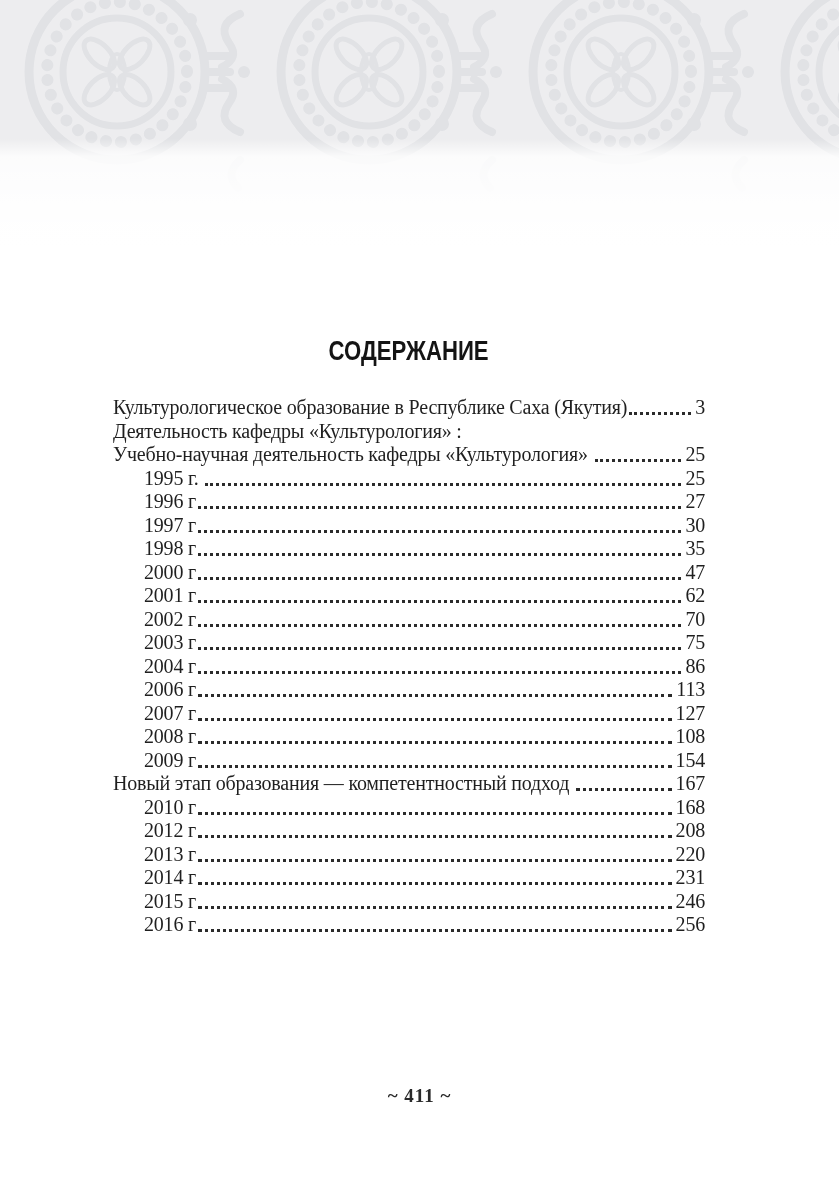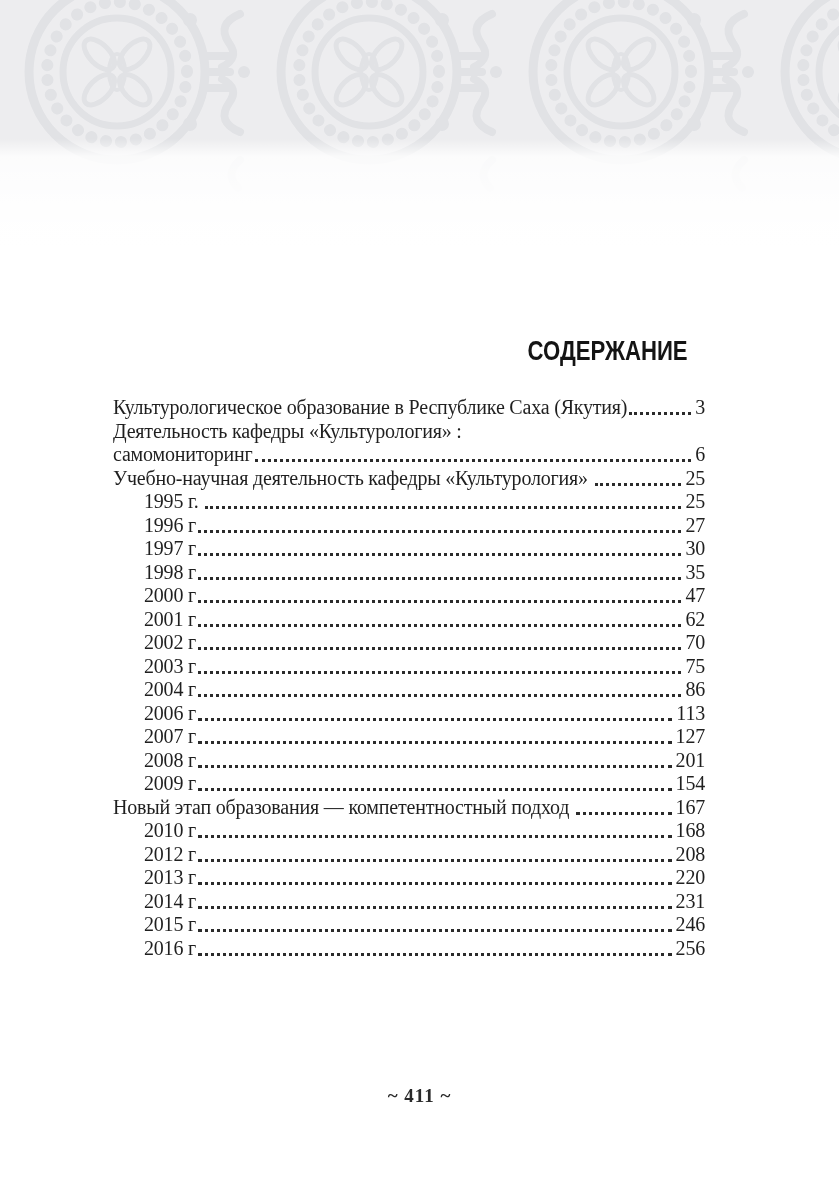--- a/index.html
+++ b/index.html
@@ -3,21 +3,21 @@
 <meta charset="utf-8">
 <style>
   html,body{margin:0;padding:0;}
   body{
     width:839px;height:1190px;position:relative;background:#ffffff;
     font-family:"Liberation Serif", serif;color:#1f1f1f;overflow:hidden;
   }
   .ornament{position:absolute;top:0;left:0;width:839px;height:248px;}
   .page-title{
     position:absolute;top:336px;left:113px;width:592px;margin:0;
-    text-align:right;font-family:"Liberation Sans", sans-serif;
+    text-align:center;font-family:"Liberation Sans", sans-serif;
     font-weight:bold;font-size:27px;color:#141414;
   }
   .page-title .condense{
     display:inline-block;transform:scaleX(0.82);transform-origin:center;
     letter-spacing:0px;
   }
   .toc{position:absolute;top:396px;left:113px;width:592px;font-size:20px;letter-spacing:-0.2px;}
   .toc-row{display:flex;align-items:center;line-height:23.5px;height:23.5px;}
   .toc-row.section{}
   .toc-row.indent{padding-left:31px;}
@@ -86,25 +86,20 @@
     <span class="toc-text">Культурологическое образование в Республике Саха (Якутия)</span>
     <span class="toc-dots"></span>
     <span class="toc-page">3</span>
   </div>
 
   <div class="toc-row section no-leader">
     <span class="toc-text">Деятельность кафедры «Культурология» :</span>
 
   </div>
 
-  <div class="toc-row">
-    <span class="toc-text">самомониторинг</span>
-    <span class="toc-dots"></span>
-    <span class="toc-page">6</span>
-  </div>
 
   <div class="toc-row section">
     <span class="toc-text">Учебно-научная деятельность кафедры «Культурология» </span>
     <span class="toc-dots"></span>
     <span class="toc-page">25</span>
   </div>
 
   <div class="toc-row indent">
     <span class="toc-text">1995 г. </span>
     <span class="toc-dots"></span>
@@ -169,21 +164,21 @@
 
   <div class="toc-row indent">
     <span class="toc-text">2007 г</span>
     <span class="toc-dots"></span>
     <span class="toc-page">127</span>
   </div>
 
   <div class="toc-row indent">
     <span class="toc-text">2008 г</span>
     <span class="toc-dots"></span>
-    <span class="toc-page">201</span>
+    <span class="toc-page">108</span>
   </div>
 
   <div class="toc-row indent">
     <span class="toc-text">2009 г</span>
     <span class="toc-dots"></span>
     <span class="toc-page">154</span>
   </div>
 
   <div class="toc-row section">
     <span class="toc-text">Новый этап образования — компетентностный подход </span>

